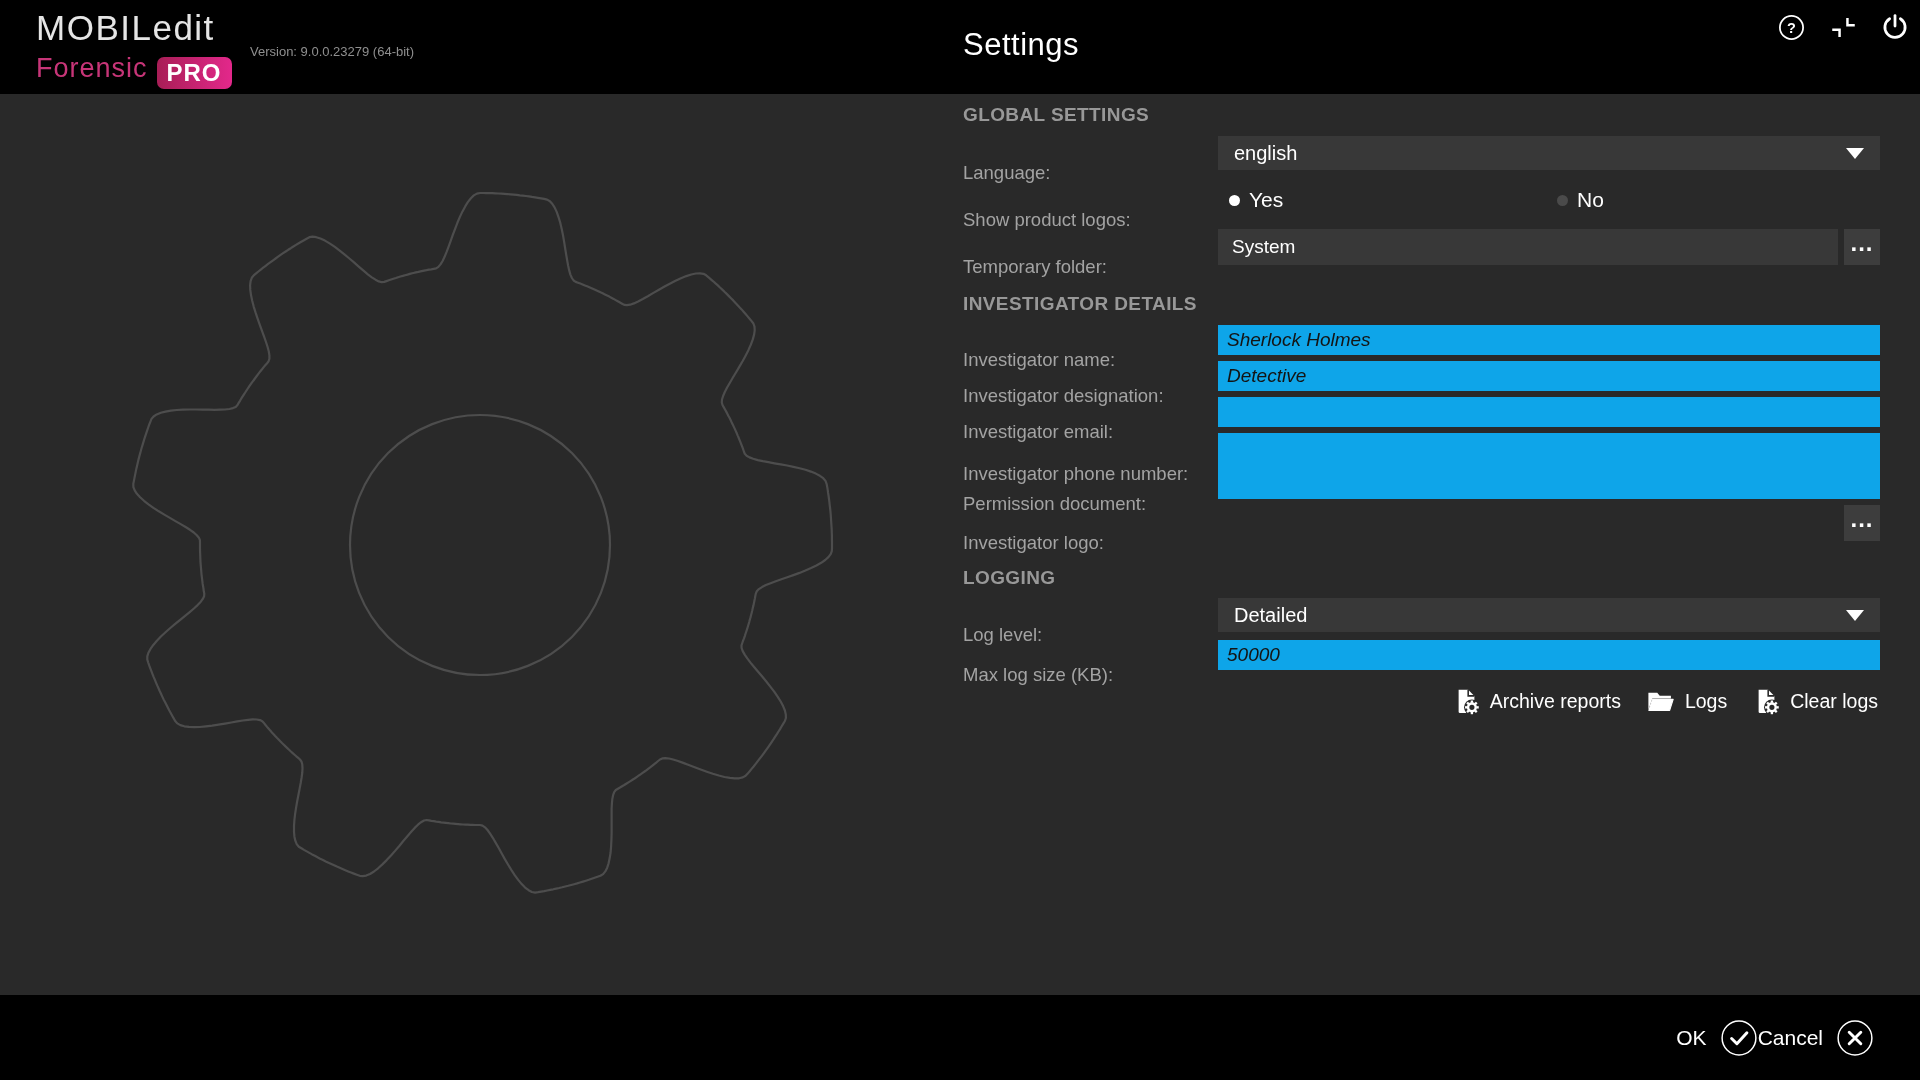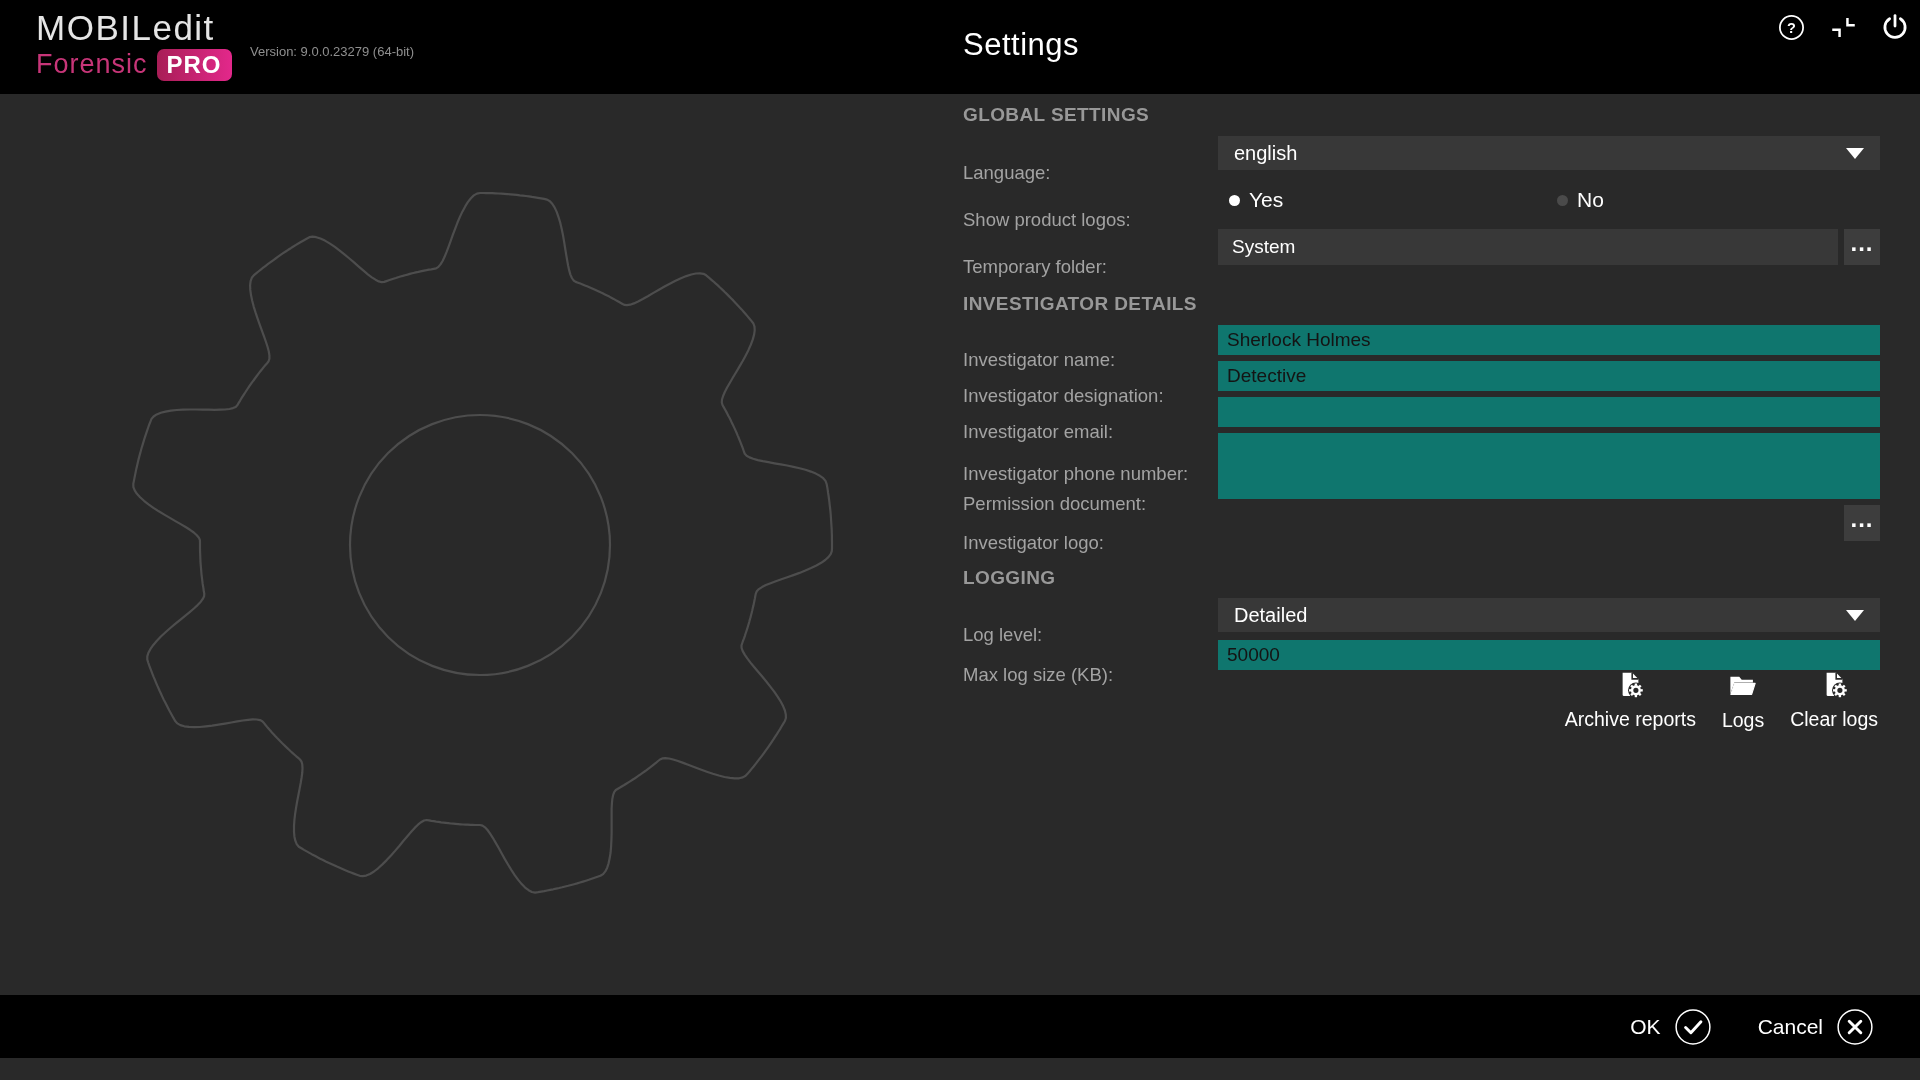--- a/index.html
+++ b/index.html
@@ -9,54 +9,54 @@
     background: #292929; overflow: hidden;
     font-family: "Liberation Sans", "DejaVu Sans", sans-serif;
   }
   
   .topbar { position:absolute; left:0; top:0; width:100%; height:94px; background:#000; }
   .logo { position:absolute; left:36px; top:9px; }
   .logo-line1 { color:#e5e5e5; font-size:35px; font-weight:500; letter-spacing:1.5px; line-height:1.1; }
   .logo-line2 { display:flex; align-items:center; margin-top:1px; }
   .logo-forensic { color:#c73578; font-size:27px; letter-spacing:1px; }
   .logo-badge { margin-left:9px; background:linear-gradient(90deg,#a81e56,#e3288b);
-    color:#fff; font-size:24px; font-weight:700; padding:2px 10px; border-radius:7px; letter-spacing:1px; }
+    color:#fff; font-size:24px; font-weight:700; padding:2px 10px; border-radius:7px; letter-spacing:1px;margin-top:8px; }
   .version { position:absolute; left:250px; top:44px; font-size:13px; color:#8f8f8f; }
   .page-title { position:absolute; left:963px; top:27px; font-size:31px; font-weight:300; color:#fff; letter-spacing:.5px; }
   .top-icons { position:absolute; right:10px; top:12px; display:flex; gap:22px; align-items:center; }
   .icon-btn { width:30px; height:30px; display:flex; align-items:center; justify-content:center; cursor:pointer; }
   
   .gear-svg { position:absolute; left:0; top:0; pointer-events:none; }
   
   .panel { position:absolute; left:963px; top:94px; width:917px; height:860px; }
   .row { position:absolute; left:0; right:0; }
   .lbl { position:absolute; left:0; top:50%; transform:translateY(-50%); color:#a3a3a3; font-size:18.5px;margin-top:20px; }
   .heading { color:#989898; font-size:19px; font-weight:700; letter-spacing:.4px; }
   .dd { position:absolute; left:255px; right:0; top:0; bottom:0; background:#383838;
     display:flex; align-items:center; padding:0 16px; color:#fff; font-size:20px; cursor:pointer; }
   .dd-arrow { margin-left:auto; width:0; height:0;
     border-left:9px solid transparent; border-right:9px solid transparent; border-top:11px solid #fff; }
   .darkfield { position:absolute; left:255px; right:42px; top:0; bottom:0; background:#383838;
     display:flex; align-items:center; padding:0 14px; color:#fff; font-size:19px; cursor:pointer; }
   .browse { position:absolute; right:0; top:0; width:36px; height:36px; background:#3d3d3d;
     color:#fff; display:flex; align-items:center; justify-content:center;
     font-size:24px; font-weight:700; letter-spacing:1px; line-height:0; padding-bottom:8px; cursor:pointer; }
-  .winput { position:absolute; left:255px; right:0; top:0; bottom:0; background:#0f766e; border:none; outline:none;
-    padding:0 9px; font-size:19px; color:#141414; font-family:inherit; }
+  .winput { position:absolute; left:255px; right:0; top:0; bottom:0; background:#0ea5e9; border:none; outline:none;
+    padding:0 9px; font-size:19px; color:#141414; font-family:inherit;font-style:italic; }
   .radio-group { position:absolute; top:50%; transform:translateY(-50%);
     display:flex; align-items:center; gap:9px; color:#fff; font-size:21px; cursor:pointer; }
   .dot { width:11px; height:11px; border-radius:50%; }
   .dot.on { background:#fff; }
   .dot.off { background:#4a4a4a; }
   .actions { position:absolute; left:255px; right:2px; top:588px; height:38px;
     display:flex; justify-content:flex-end; align-items:center; gap:26px; color:#fff; font-size:19.5px; }
-  .action { display:flex; align-items:center; gap:10px; cursor:pointer;flex-direction:column; }
-  
-  .footer { position:absolute; left:0; top:995px; width:100%; height:63px; background:#000;
-    display:flex; align-items:center; justify-content:flex-end; gap:46px; padding-right:46px; }
+  .action { display:flex; align-items:center; gap:10px; cursor:pointer; }
+  
+  .footer { position:absolute; left:0; top:995px; width:100%; height:85px; background:#000;
+    display:flex; align-items:center; justify-content:flex-end; padding-right:46px; }
   .fbtn { display:flex; align-items:center; gap:13px; color:#fff; font-size:21px; cursor:pointer; }
 </style>
 </head>
 <body>
 
 <div class="app">
 
   <svg class="gear-svg" width="1920" height="1080" viewBox="0 0 1920 1080">
     <path d="M384.2,281.9L386.5,281.1L388.8,280.3L391.1,279.5L393.4,278.7L395.8,278.0L398.1,277.2L400.4,276.5L402.8,275.9L405.1,275.2L407.5,274.6L409.9,273.9L412.2,273.3L414.6,272.7L417.0,272.2L419.4,271.6L421.7,271.1L424.1,270.6L426.5,270.2L428.9,269.7L431.3,269.3L433.7,268.8L436.1,268.4L438.4,266.9L440.5,264.4L442.6,261.0L444.6,256.8L446.6,251.9L448.6,246.6L450.7,240.8L452.8,234.9L455.1,228.8L457.4,222.8L459.9,216.9L462.5,211.4L465.2,206.4L468.0,201.9L470.9,198.2L473.8,195.4L476.9,193.6L480.0,193.0L483.0,193.0L486.1,193.1L489.2,193.1L492.2,193.2L495.3,193.3L498.4,193.5L501.4,193.7L504.5,193.9L507.6,194.1L510.6,194.3L513.7,194.6L516.7,194.9L519.8,195.3L522.8,195.6L525.9,196.0L528.9,196.4L532.0,196.9L535.0,197.3L538.0,197.8L541.1,198.3L544.1,198.9L547.1,199.6L549.9,201.2L552.4,204.0L554.7,207.6L556.8,212.1L558.6,217.3L560.3,222.9L561.7,229.0L563.0,235.2L564.1,241.6L565.1,248.0L566.1,254.1L567.1,260.0L568.1,265.5L569.2,270.4L570.4,274.6L571.9,278.0L573.6,280.5L575.7,281.9L578.0,282.7L580.3,283.6L582.6,284.5L584.9,285.4L587.1,286.3L589.4,287.2L591.6,288.2L593.9,289.2L596.1,290.2L598.3,291.2L600.5,292.3L602.7,293.3L604.9,294.4L607.1,295.5L609.3,296.6L611.4,297.8L613.6,298.9L615.7,300.1L617.8,301.3L620.0,302.5L622.1,303.7L624.2,304.9L626.9,305.2L630.1,304.7L633.9,303.4L638.1,301.4L642.8,299.0L647.8,296.2L653.0,293.1L658.5,290.0L664.1,286.8L669.8,283.7L675.5,280.8L681.0,278.2L686.3,276.1L691.3,274.5L695.9,273.5L700.0,273.3L703.5,273.8L706.2,275.3L708.6,277.3L710.9,279.3L713.2,281.3L715.5,283.4L717.8,285.4L720.0,287.5L722.3,289.6L724.5,291.8L726.7,293.9L728.9,296.1L731.0,298.2L733.2,300.4L735.3,302.7L737.4,304.9L739.5,307.2L741.6,309.4L743.6,311.7L745.6,314.0L747.6,316.4L749.6,318.7L751.6,321.1L753.4,323.5L754.5,326.6L754.7,330.3L754.1,334.6L752.8,339.4L750.9,344.5L748.5,349.9L745.7,355.4L742.7,361.0L739.4,366.6L736.1,372.2L732.9,377.5L729.9,382.7L727.1,387.5L724.8,392.0L723.1,396.0L722.0,399.5L721.8,402.5L722.5,405.0L723.7,407.1L724.9,409.2L726.1,411.4L727.2,413.5L728.3,415.7L729.5,417.8L730.6,420.0L731.6,422.2L732.7,424.4L733.7,426.6L734.8,428.9L735.8,431.1L736.8,433.3L737.7,435.6L738.7,437.8L739.6,440.1L740.5,442.3L741.4,444.6L742.3,446.9L743.1,449.2L743.9,451.5L744.8,453.8L746.6,455.7L749.5,457.4L753.2,458.8L757.7,460.1L762.8,461.2L768.4,462.2L774.4,463.3L780.7,464.4L787.1,465.5L793.4,466.8L799.6,468.2L805.5,469.8L810.9,471.6L815.8,473.6L819.9,475.8L823.2,478.2L825.5,480.9L826.6,483.8L827.2,486.9L827.7,489.9L828.1,492.9L828.6,496.0L829.0,499.0L829.4,502.1L829.7,505.1L830.1,508.2L830.4,511.2L830.7,514.3L830.9,517.3L831.1,520.4L831.3,523.5L831.5,526.5L831.7,529.6L831.8,532.7L831.9,535.7L831.9,538.8L832.0,541.9L832.0,545.0L832.0,548.0L831.8,551.1L830.7,554.1L828.4,557.1L825.2,560.0L821.2,562.8L816.4,565.5L811.1,568.1L805.4,570.6L799.5,572.9L793.4,575.1L787.3,577.3L781.4,579.3L775.8,581.3L770.6,583.2L765.9,585.1L762.0,587.1L758.9,589.1L756.8,591.3L755.8,593.6L755.3,596.0L754.9,598.4L754.4,600.8L753.9,603.2L753.4,605.6L752.8,607.9L752.3,610.3L751.7,612.7L751.1,615.1L750.5,617.4L749.8,619.8L749.2,622.1L748.5,624.5L747.8,626.8L747.1,629.2L746.3,631.5L745.5,633.8L744.8,636.1L744.0,638.4L743.1,640.7L742.3,643.0L741.5,645.3L741.6,648.0L742.7,651.1L744.7,654.6L747.3,658.4L750.5,662.6L754.1,667.0L758.1,671.7L762.2,676.5L766.3,681.5L770.3,686.6L774.2,691.6L777.6,696.6L780.7,701.5L783.1,706.1L784.9,710.5L785.8,714.5L785.9,718.0L784.9,721.0L783.3,723.6L781.7,726.3L780.2,728.9L778.5,731.5L776.9,734.1L775.2,736.7L773.6,739.2L771.8,741.8L770.1,744.3L768.4,746.9L766.6,749.4L764.8,751.9L763.0,754.3L761.1,756.8L759.3,759.2L757.4,761.7L755.5,764.1L753.6,766.5L751.6,768.9L749.7,771.2L747.7,773.6L745.6,775.8L742.8,777.4L739.1,778.3L734.8,778.4L729.9,777.9L724.5,777.0L718.8,775.5L712.9,773.8L706.8,771.7L700.7,769.5L694.7,767.2L688.8,765.0L683.2,762.9L678.0,761.0L673.2,759.5L669.0,758.5L665.3,758.1L662.3,758.4L660.0,759.5L658.1,761.0L656.2,762.6L654.3,764.1L652.4,765.6L650.5,767.1L648.5,768.6L646.6,770.1L644.6,771.5L642.6,772.9L640.6,774.3L638.6,775.7L636.6,777.1L634.6,778.5L632.5,779.8L630.5,781.1L628.4,782.4L626.3,783.7L624.2,785.0L622.1,786.2L620.0,787.5L617.9,788.7L615.8,790.0L614.2,792.1L613.1,795.2L612.3,799.1L611.9,803.7L611.6,809.0L611.6,814.7L611.6,820.8L611.6,827.1L611.6,833.6L611.4,840.1L611.1,846.4L610.6,852.5L609.7,858.1L608.6,863.3L607.2,867.7L605.3,871.4L603.1,874.1L600.4,875.8L597.5,876.8L594.6,877.8L591.7,878.8L588.8,879.8L585.9,880.7L583.0,881.6L580.0,882.5L577.1,883.4L574.1,884.2L571.2,885.0L568.2,885.8L565.2,886.5L562.2,887.3L559.2,888.0L556.2,888.6L553.2,889.3L550.2,889.9L547.2,890.5L544.2,891.1L541.2,891.6L538.1,892.2L535.1,892.6L531.9,892.0L528.6,890.2L525.1,887.6L521.7,884.1L518.2,879.9L514.7,875.1L511.3,869.9L508.0,864.5L504.7,858.9L501.6,853.2L498.6,847.8L495.6,842.6L492.8,837.8L490.1,833.6L487.5,830.0L485.0,827.3L482.5,825.6L480.0,825.0L477.6,825.0L475.2,825.0L472.7,824.9L470.3,824.8L467.8,824.7L465.4,824.6L462.9,824.5L460.5,824.3L458.1,824.1L455.6,823.9L453.2,823.7L450.8,823.5L448.3,823.2L445.9,822.9L443.5,822.6L441.1,822.3L438.7,821.9L436.2,821.6L433.8,821.2L431.4,820.8L429.0,820.3L426.6,820.0L424.0,820.5L421.1,822.2L418.0,824.7L414.7,827.9L411.2,831.8L407.4,836.2L403.5,840.8L399.5,845.7L395.3,850.6L391.0,855.5L386.7,860.1L382.4,864.4L378.1,868.3L374.0,871.5L370.0,874.0L366.2,875.6L362.8,876.2L359.7,875.8L356.8,874.7L353.9,873.6L351.0,872.5L348.2,871.4L345.3,870.2L342.5,869.0L339.7,867.8L336.9,866.6L334.1,865.3L331.3,864.0L328.5,862.7L325.7,861.4L323.0,860.0L320.2,858.7L317.5,857.3L314.8,855.8L312.1,854.4L309.4,852.9L306.7,851.4L304.0,849.9L301.4,848.3L298.8,846.7L296.7,844.1L295.3,840.7L294.4,836.4L294.0,831.5L294.0,826.1L294.4,820.2L295.1,814.0L296.1,807.7L297.2,801.3L298.4,795.0L299.6,788.9L300.7,783.0L301.6,777.5L302.3,772.5L302.5,768.2L302.3,764.5L301.5,761.6L300.0,759.5L298.2,757.9L296.3,756.3L294.5,754.7L292.7,753.1L290.9,751.5L289.1,749.8L287.3,748.1L285.5,746.4L283.8,744.7L282.0,743.0L280.3,741.3L278.6,739.5L276.9,737.8L275.2,736.0L273.6,734.2L271.9,732.4L270.3,730.6L268.7,728.7L267.1,726.9L265.5,725.0L264.0,723.1L262.3,721.3L260.0,720.1L256.7,719.5L252.8,719.4L248.1,719.8L242.9,720.5L237.3,721.4L231.3,722.5L225.0,723.6L218.6,724.7L212.2,725.7L206.0,726.4L199.9,727.0L194.2,727.2L188.9,726.9L184.3,726.3L180.3,725.1L177.3,723.4L175.2,721.0L173.7,718.4L172.2,715.7L170.7,713.0L169.2,710.3L167.8,707.6L166.4,704.8L165.0,702.1L163.6,699.4L162.3,696.6L161.0,693.8L159.7,691.0L158.5,688.2L157.2,685.4L156.0,682.6L154.8,679.7L153.6,676.9L152.5,674.1L151.4,671.2L150.3,668.3L149.2,665.4L148.2,662.5L147.3,659.6L147.3,656.4L148.4,652.8L150.5,648.9L153.3,644.9L156.9,640.8L160.9,636.5L165.5,632.3L170.3,628.0L175.2,623.9L180.2,619.8L185.1,615.9L189.7,612.1L193.9,608.5L197.6,605.1L200.6,601.9L202.8,598.9L204.1,596.2L204.3,593.7L203.8,591.3L203.5,588.8L203.1,586.4L202.7,584.0L202.4,581.6L202.1,579.2L201.8,576.7L201.5,574.3L201.3,571.9L201.1,569.4L200.9,567.0L200.7,564.6L200.5,562.1L200.4,559.7L200.3,557.3L200.2,554.8L200.1,552.4L200.0,549.9L200.0,547.5L200.0,545.0L200.0,542.6L199.9,540.2L198.9,537.7L196.8,535.2L193.8,532.5L190.0,529.8L185.6,527.0L180.7,524.1L175.4,521.1L169.9,517.9L164.3,514.6L158.8,511.3L153.4,507.8L148.5,504.3L144.0,500.8L140.1,497.3L136.9,493.8L134.7,490.4L133.4,487.1L133.3,483.9L133.9,480.9L134.5,477.9L135.1,474.9L135.7,471.9L136.3,468.9L137.0,465.9L137.7,462.9L138.4,459.9L139.2,456.9L140.0,453.9L140.8,451.0L141.6,448.0L142.5,445.1L143.4,442.1L144.3,439.2L145.2,436.3L146.2,433.4L147.2,430.4L148.2,427.5L149.2,424.7L150.3,421.8L151.5,418.9L153.6,416.5L156.7,414.4L160.8,412.8L165.5,411.6L170.9,410.6L176.8,410.0L182.9,409.7L189.3,409.5L195.8,409.5L202.3,409.6L208.5,409.7L214.5,409.8L220.0,409.7L225.0,409.5L229.4,409.0L233.0,408.1L235.7,406.9L237.5,405.0L238.7,402.9L240.0,400.8L241.2,398.7L242.5,396.7L243.8,394.6L245.2,392.5L246.5,390.5L247.8,388.5L249.2,386.4L250.6,384.4L252.0,382.4L253.5,380.5L254.9,378.5L256.4,376.5L257.8,374.6L259.3,372.6L260.8,370.7L262.4,368.8L263.9,366.9L265.5,365.0L267.1,363.2L268.6,361.3L269.4,358.7L269.4,355.4L268.8,351.5L267.6,347.0L266.0,342.0L264.1,336.6L262.0,330.9L259.8,324.9L257.7,318.8L255.6,312.7L253.7,306.6L252.2,300.7L251.0,295.1L250.3,289.9L250.1,285.2L250.6,281.2L251.8,277.8L253.7,275.4L256.1,273.4L258.4,271.5L260.8,269.6L263.2,267.7L265.7,265.8L268.1,263.9L270.6,262.1L273.1,260.3L275.6,258.5L278.1,256.7L280.6,254.9L283.1,253.2L285.7,251.5L288.2,249.8L290.8,248.2L293.4,246.5L296.0,244.9L298.7,243.3L301.3,241.7L304.0,240.2L306.6,238.7L309.4,237.2L312.6,236.7L316.3,237.2L320.4,238.5L324.9,240.6L329.6,243.4L334.5,246.7L339.4,250.4L344.4,254.4L349.4,258.5L354.3,262.7L359.0,266.8L363.5,270.7L367.8,274.3L371.8,277.3L375.5,279.7L378.8,281.4L381.7,282.2L384.2,281.9Z" fill="none" stroke="#4d4d4d" stroke-width="2.2" stroke-linejoin="round"></path>
     <circle cx="480" cy="545" r="130" fill="none" stroke="#4d4d4d" stroke-width="2.2"></circle>

